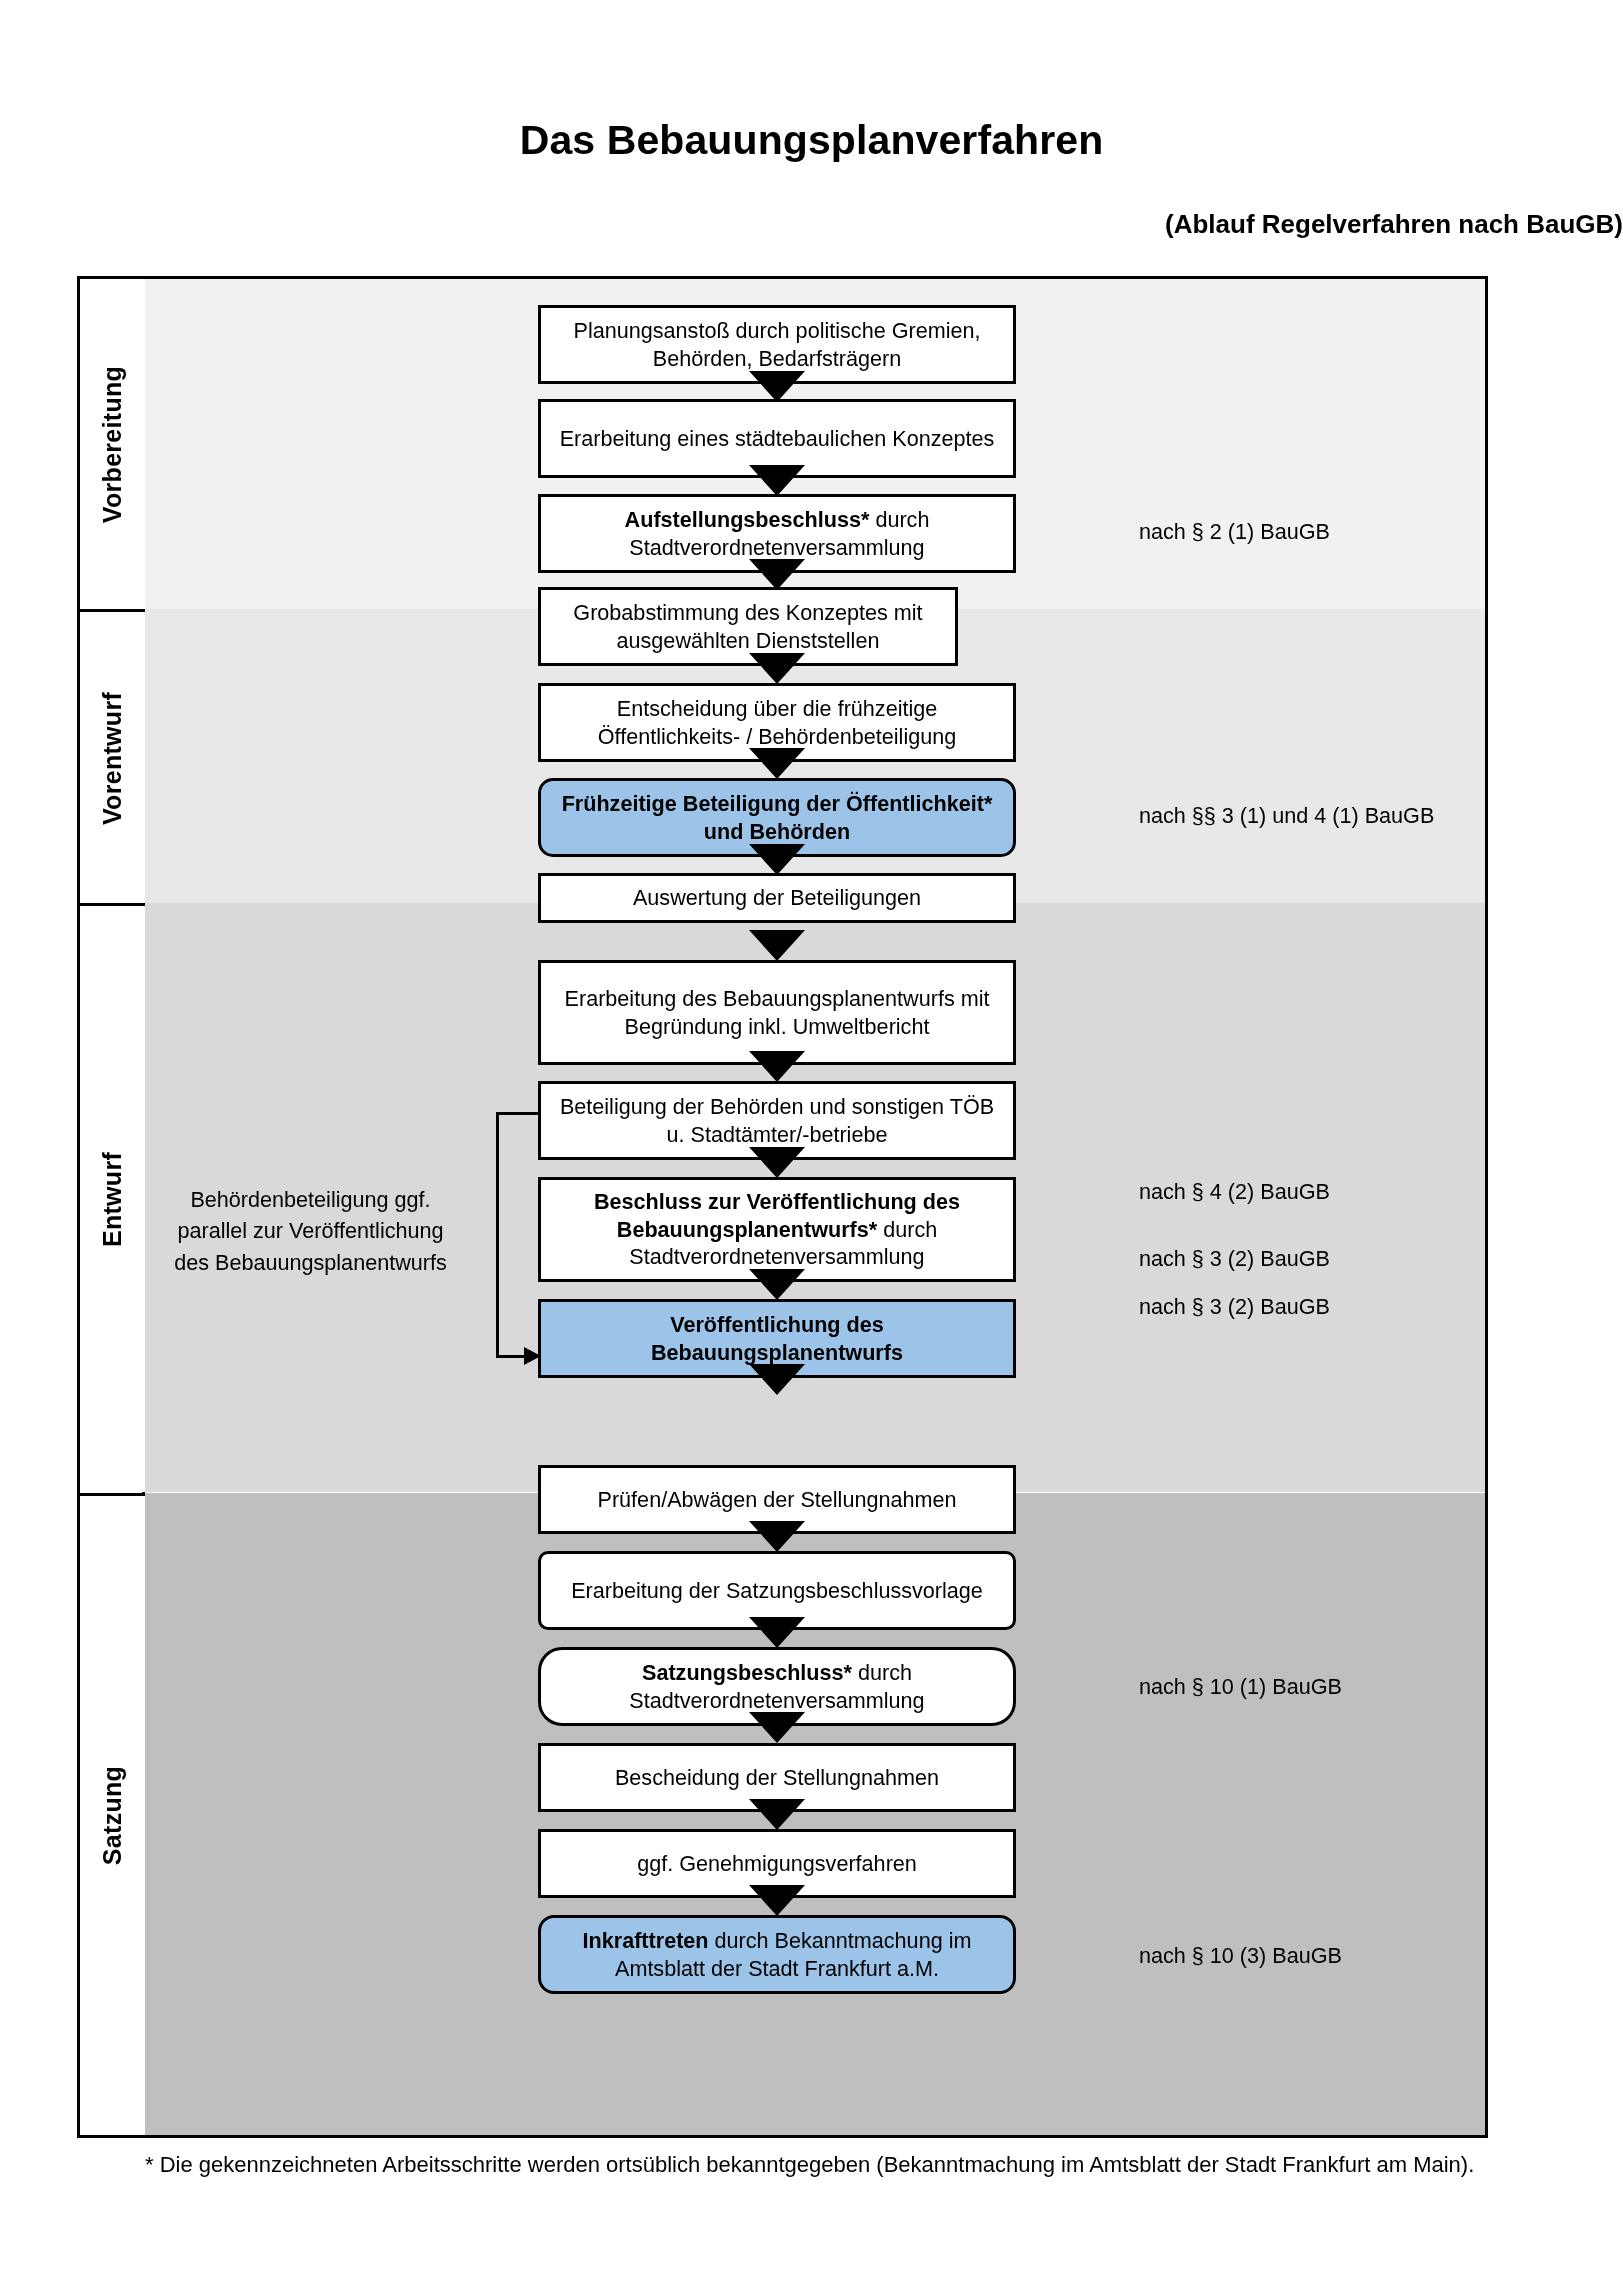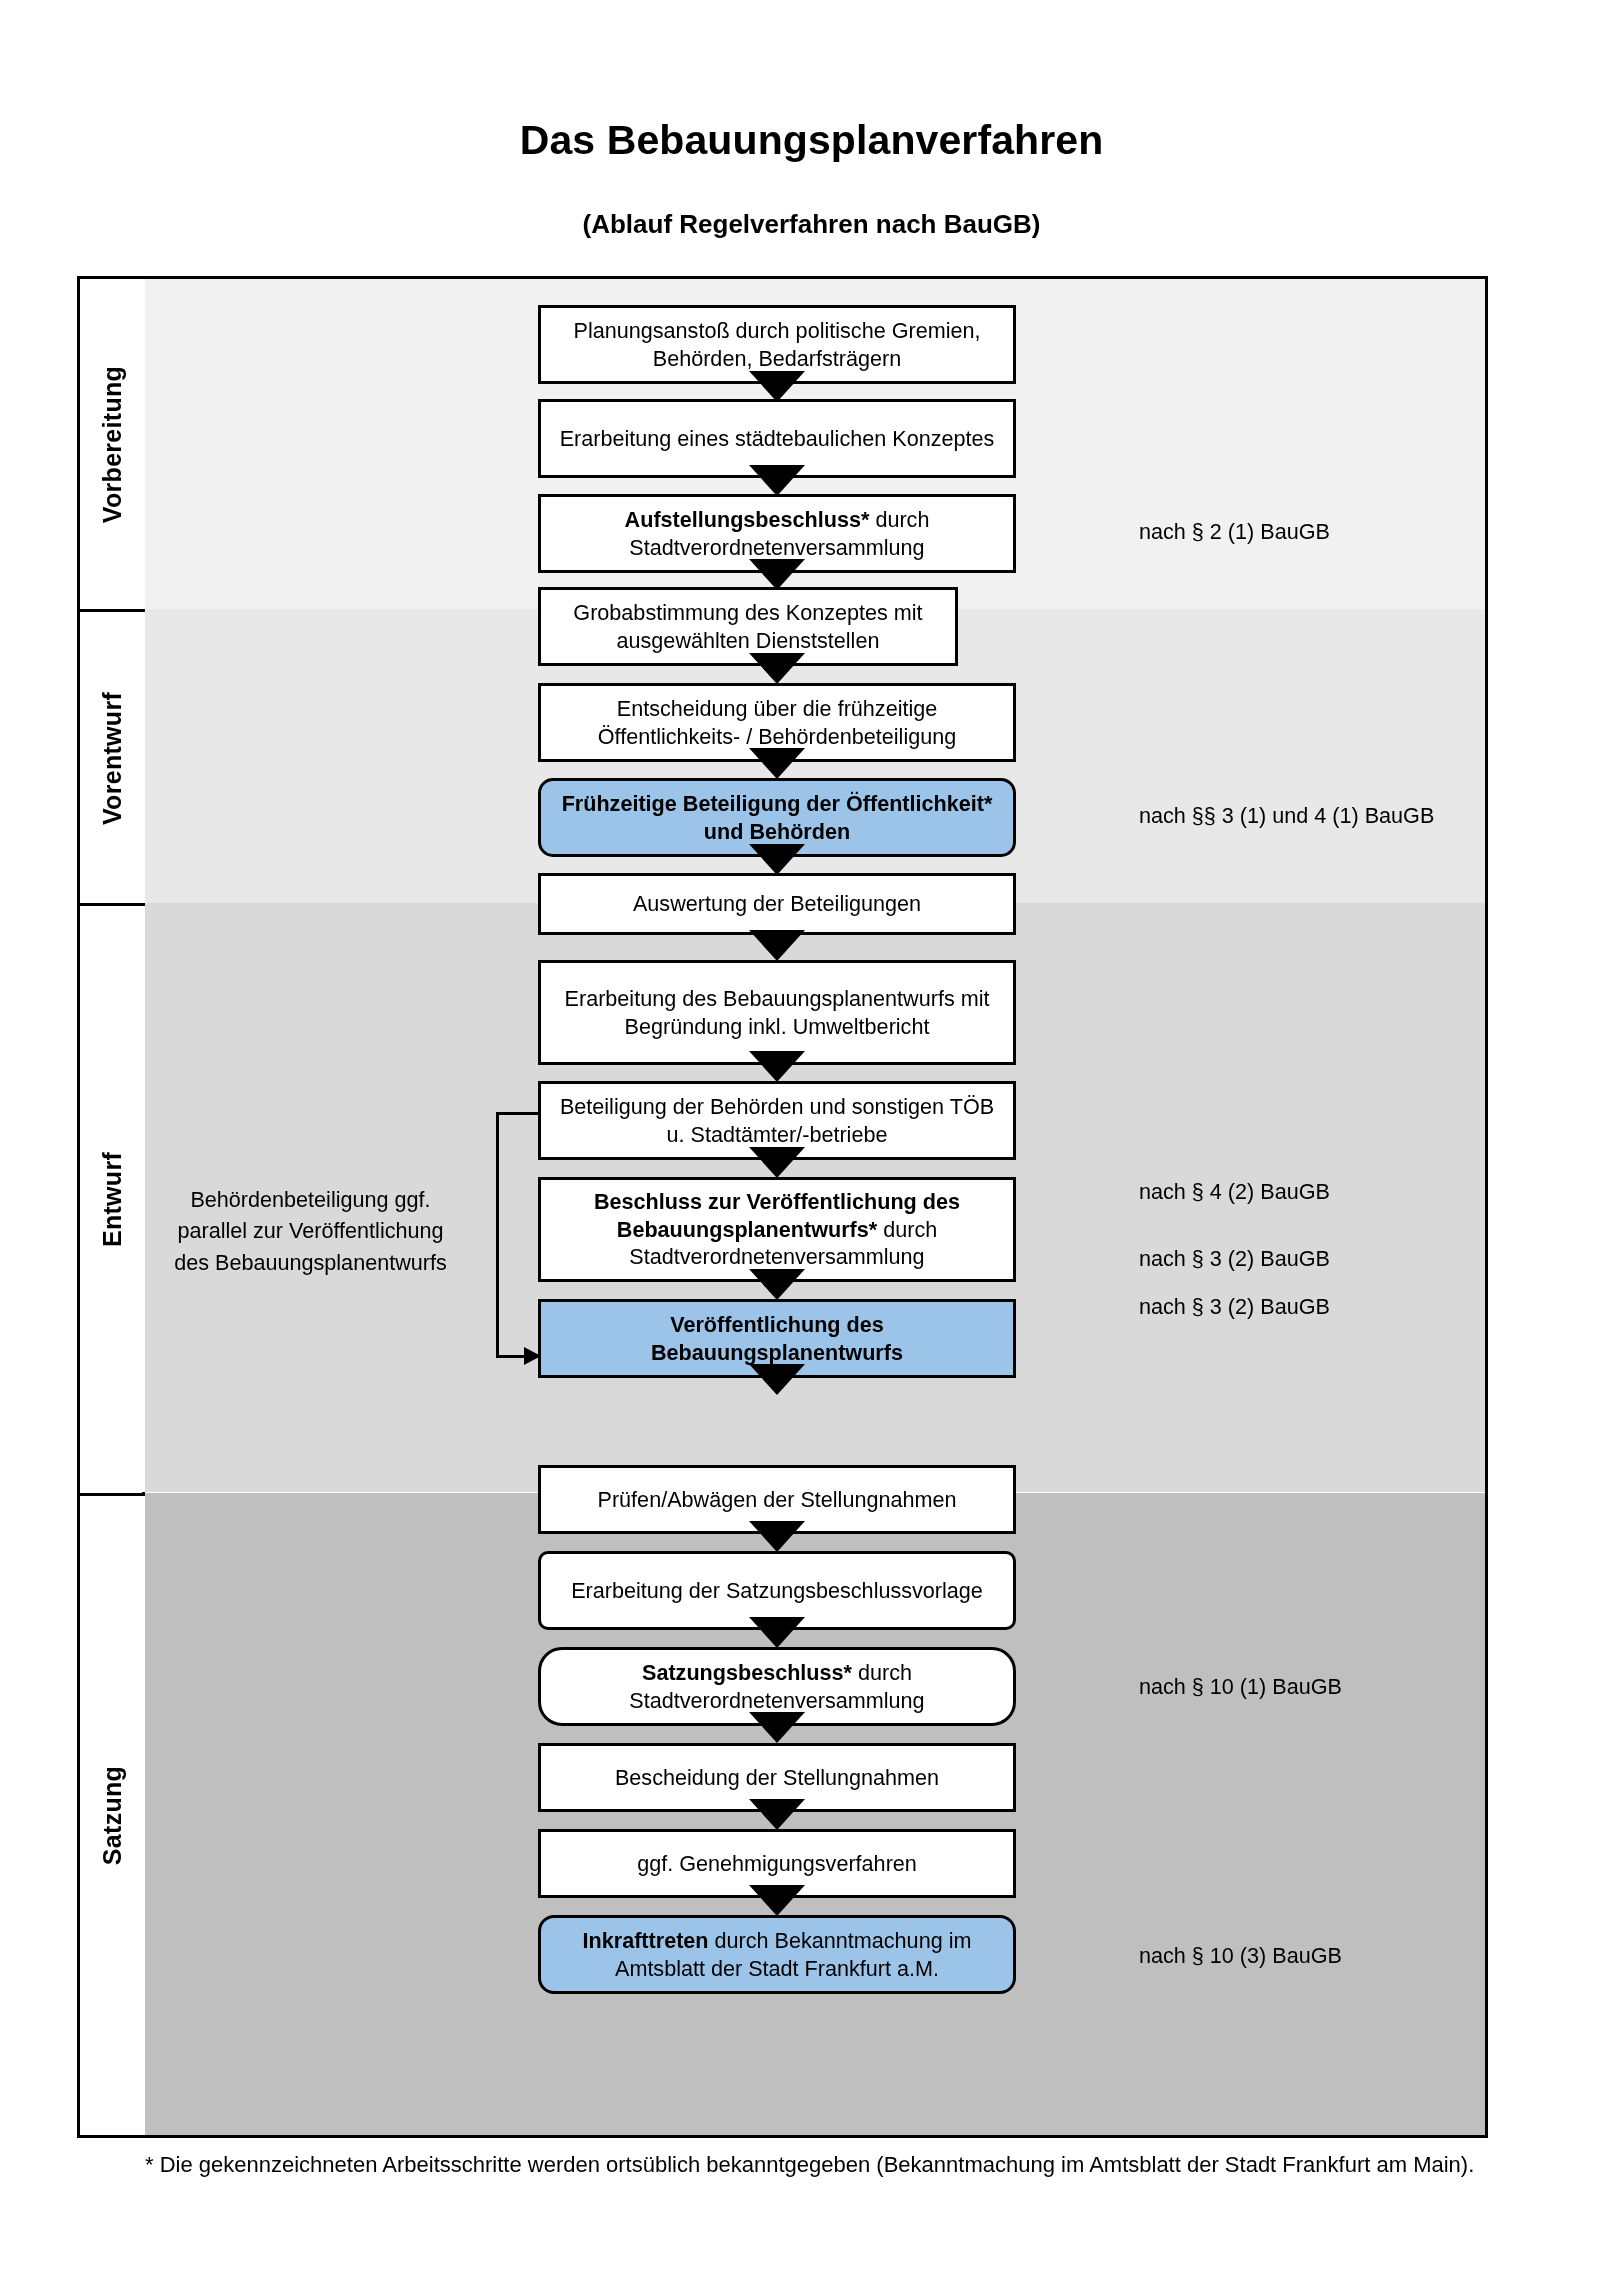--- a/index.html
+++ b/index.html
@@ -11,21 +11,21 @@
   }
   .page{position:relative;width:1623px;height:2295px;overflow:hidden;background:#fff;}
 
   
   .title{
     position:absolute;left:0;right:0;top:117px;
     text-align:center;font-size:41px;font-weight:bold;letter-spacing:0.1px;
   }
   .subtitle{
     position:absolute;left:0;right:0;top:209px;
-    text-align:center;font-size:26px;font-weight:bold;
+    text-align:right;font-size:26px;font-weight:bold;
   }
 
   
   .frame{
     position:absolute;left:77px;top:276px;width:1411px;height:1862px;
     border:3.3px solid #000;box-sizing:border-box;background:#fff;
   }
 
   
   .labelcol{
@@ -149,21 +149,21 @@
     </div>
     <div class="arrow" style="left:669px;top:469px;"></div>
 
     <div class="box blue" style="left:458px;top:499px;width:478px;height:79px;border-radius:15px;">
       <b>Frühzeitige Beteiligung der Öffentlichkeit* und Behörden</b>
     </div>
     <div class="arrow" style="left:669px;top:565px;"></div>
 
     <div class="law" style="left:1059px;top:524px;">nach §§ 3 (1) und 4 (1) BauGB</div>
 
-    <div class="box" style="left:458px;top:594px;width:478px;height:62px;">
+    <div class="box" style="left:458px;top:594px;width:478px;height:50px;">
       <span>Auswertung der Beteiligungen</span>
     </div>
     <div class="arrow" style="left:669px;top:651px;"></div>
 
     <div class="box" style="left:458px;top:681px;width:478px;height:105px;">
       <span>Erarbeitung des Bebauungsplanentwurfs mit Begründung inkl. Umweltbericht</span>
     </div>
     <div class="arrow" style="left:669px;top:772px;"></div>
 
     <div class="box" style="left:458px;top:802px;width:478px;height:79px;">

